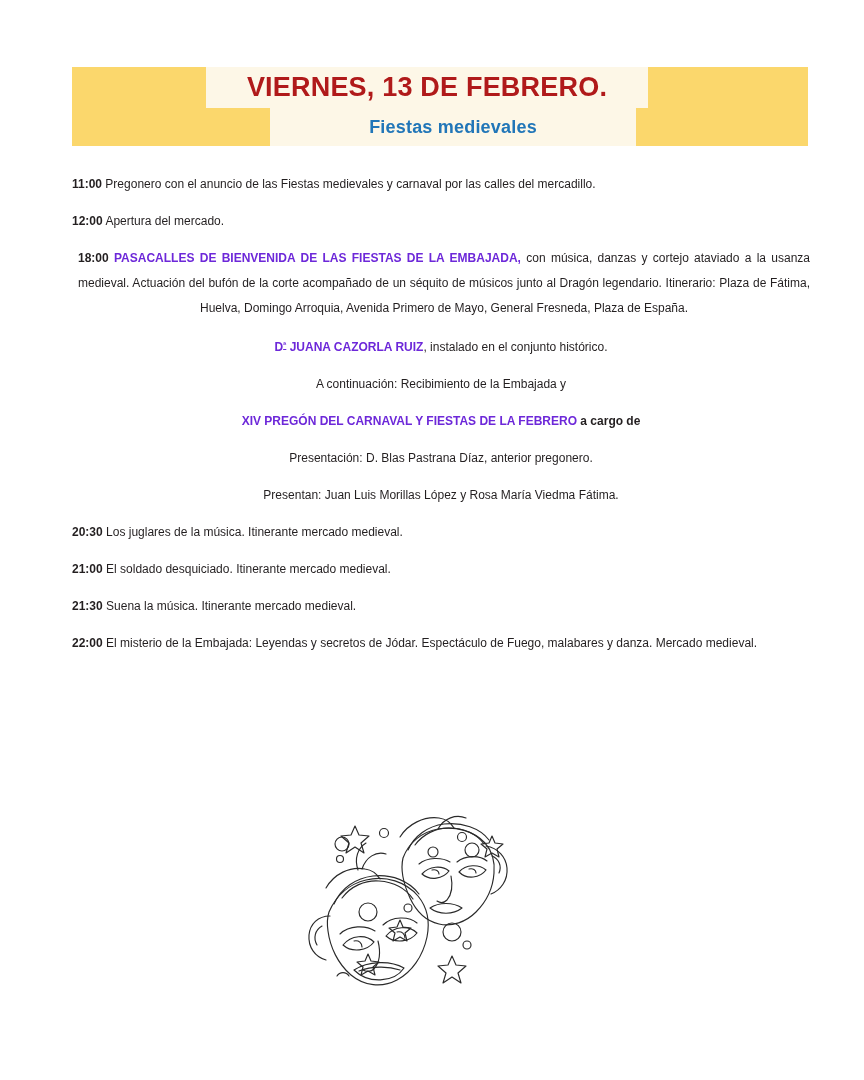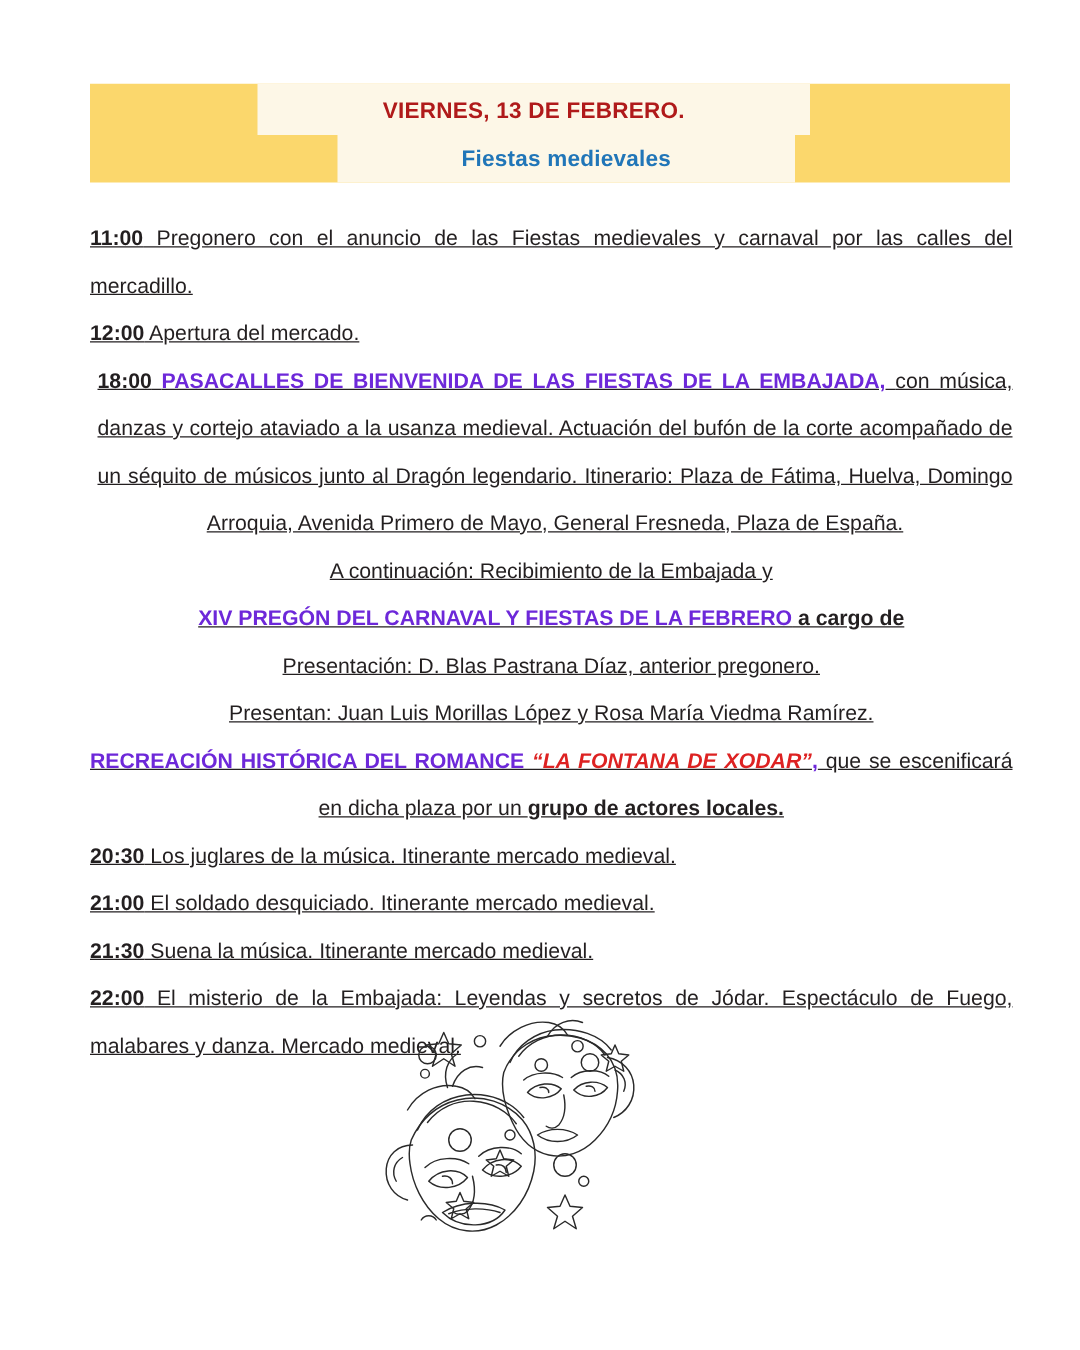--- a/index.html
+++ b/index.html
@@ -46,44 +46,43 @@
     width: 442px;
     height: 41px;
   }
   .banner-line-2 {
     left: 198px;
     top: 41px;
     width: 366px;
     height: 38px;
   }
   .banner-title {
-    font-size: 18px;
+    font-size: 27px;
     font-weight: bold;
     color: #b01a1a;
     letter-spacing: 0.2px;
     line-height: 1;
   }
   .banner-subtitle {
     font-size: 18px;
     font-weight: bold;
     color: #2176b8;
     letter-spacing: 0.2px;
     line-height: 1;
   }
 
   
   .content {
     position: absolute;
     left: 72px;
     top: 172px;
     width: 738px;
-    font-size: 17px;
-    line-height: 38px;
+    font-size: 12px;
+    line-height: 25px;
     color: #231f20;
-    text-decoration: underline;
   }
 
   .p-just {
     text-align: justify;
     text-align-last: left;
     margin: 0;
   }
   .p-center {
     text-align: center;
     margin: 0;
@@ -97,21 +96,21 @@
     text-align: justify;
     text-align-last: center;
     margin: 0;
   }
 
   b, .b { font-weight: bold; }
   .red      { color: #6d28d9; font-weight: bold; }
   .red-i    { color: #dd2222; font-weight: bold; font-style: italic; }
   .ord      { font-size: 0.72em; vertical-align: 0.38em; text-decoration: underline; }
 
-  .block + .block { margin-top: 0; }
+  .block + .block { margin-top: 12px; }
 
   
   .mask-art {
     position: absolute;
     left: 296px;
     top: 812px;
     width: 272px;
     height: 192px;
   }
 </style>
@@ -132,31 +131,31 @@
   <div class="content">
 
     <p class="p-just block"><b>11:00</b><span> Pregonero con el anuncio de las Fiestas medievales y carnaval por las calles del mercadillo.</span></p>
 
     <p class="p-left block"><b>12:00</b><span> Apertura del mercado.</span></p>
 
 
     <p class="p-just-center block" style="padding-left:6px;"><b>18:00</b> <span class="red">PASACALLES DE BIENVENIDA DE LAS FIESTAS DE LA EMBAJADA,</span> <span>con música, danzas y cortejo ataviado a la usanza medieval. Actuación del bufón de la corte acompañado de un séquito de músicos junto al Dragón legendario. Itinerario: Plaza de Fátima, Huelva, Domingo Arroquia, Avenida Primero de Mayo, General Fresneda, Plaza de España.</span></p>
 
 
+    <p class="p-center block"><span class="red">D</span><span class="red ord">ª</span><span class="red"> JUANA CAZORLA RUIZ</span><span>, instalado en el conjunto histórico.</span></p>
 
     <p class="p-center block">A continuación: Recibimiento de la Embajada y</p>
 
     <p class="p-center block"><span class="red">XIV PREGÓN DEL CARNAVAL Y FIESTAS DE LA FEBRERO</span><b> a cargo de</b></p>
 
 
     <p class="p-center block">Presentación: D. Blas Pastrana Díaz, anterior pregonero.</p>
 
-    <p class="p-center block">Presentan: Juan Luis Morillas López y Rosa María Viedma Ramírez.</p>
-
-    <p class="p-just-center block"><span class="red">RECREACIÓN HISTÓRICA DEL ROMANCE </span><span class="red-i">“LA FONTANA DE XODAR”</span><span class="red">,</span><span> que se escenificará en dicha plaza por un </span><b>grupo de actores locales.</b></p>
+    <p class="p-center block">Presentan: Juan Luis Morillas López y Rosa María Viedma Fátima.</p>
+
 
     <p class="p-left block"><b>20:30</b><span> Los juglares de la música. Itinerante mercado medieval.</span></p>
 
     <p class="p-left block"><b>21:00</b><span> El soldado desquiciado. Itinerante mercado medieval.</span></p>
 
     <p class="p-left block"><b>21:30</b><span> Suena la música. Itinerante mercado medieval.</span></p>
 
     <p class="p-just block"><b>22:00</b><span> El misterio de la Embajada: Leyendas y secretos de Jódar. Espectáculo de Fuego, malabares y danza. Mercado medieval.</span></p>
 
   </div>

